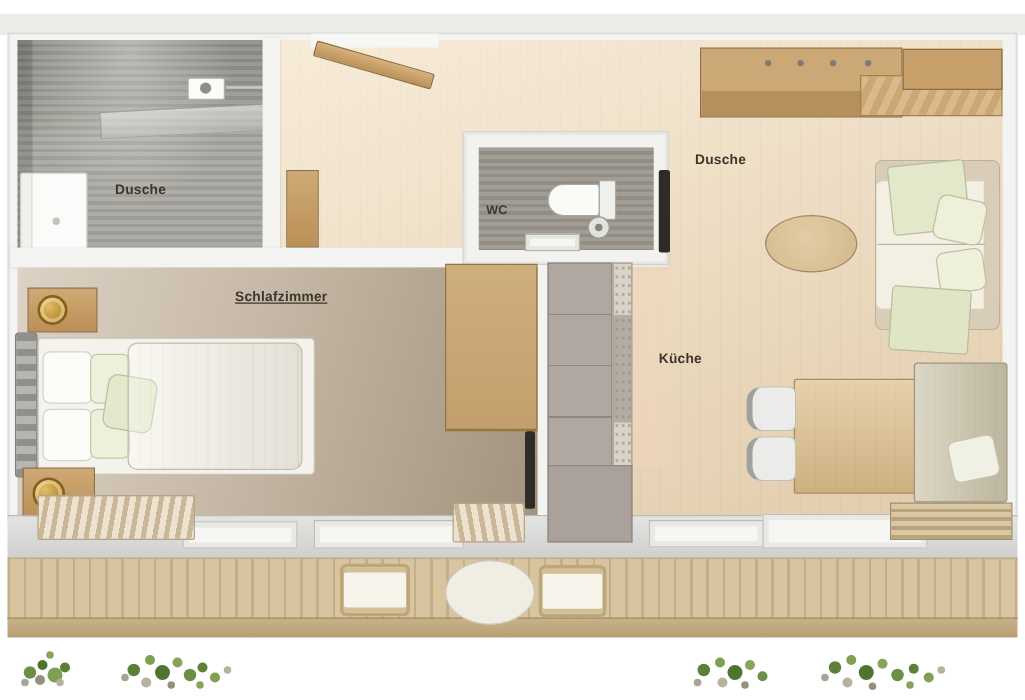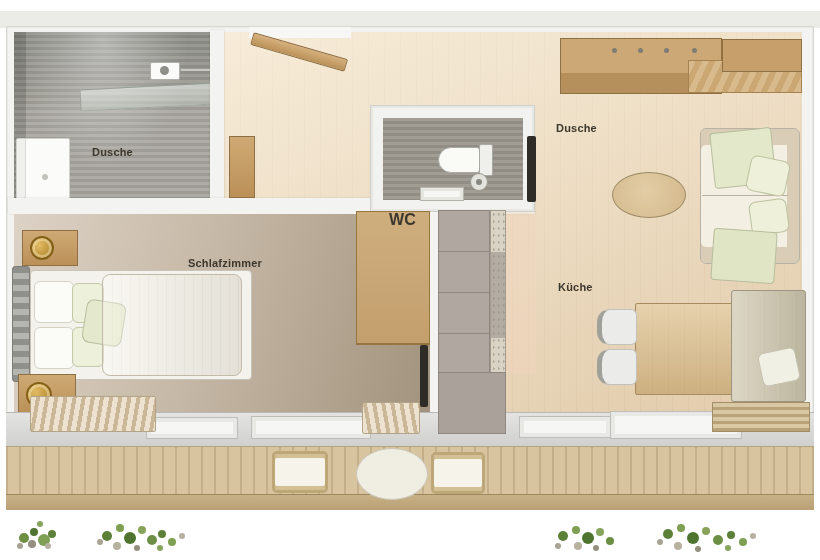--- a/index.html
+++ b/index.html
@@ -70,21 +70,21 @@
   <div class="abs" style="left:370px;top:105px;width:165px;height:107px;background:#f2f2f0;border:1px solid #cfcfcb;
               box-shadow:inset 0 0 0 2px #e7e7e4;"></div>
   <div class="abs grain-h" style="left:383px;top:118px;width:140px;height:82px;background-color:#9a968d;"></div>
   <div class="abs" style="left:438px;top:147px;width:42px;height:26px;background:#fafaf7;border:1px solid #a9a9a3;
               border-radius:13px 3px 3px 13px;"></div>
   <div class="abs" style="left:479px;top:144px;width:14px;height:32px;background:#efefeb;border:1px solid #a9a9a3;border-radius:2px;"></div>
   <div class="abs" style="left:470px;top:173px;width:18px;height:18px;border-radius:50%;background:#e3e3de;border:1px solid #99998f;"></div>
   <div class="abs" style="left:476px;top:179px;width:6px;height:6px;border-radius:50%;background:#87877f;"></div>
   <div class="abs" style="left:420px;top:187px;width:44px;height:14px;background:#f6f6f3;border:1px solid #b5b5ae;
               box-shadow:inset 0 0 0 3px #e6e6e1;"></div>
-  <div class="room-label" style="left:389px;top:163px;font-size:16px;margin-top:48px;">WC</div>
+  <div class="room-label" style="left:389px;top:163px;font-size:10px;">WC</div>
   <div class="abs" style="left:527px;top:136px;width:9px;height:66px;background:var(--door-dark,#2f2b26);border-radius:2px;"></div>
 
   <div class="abs" style="left:249px;top:27px;width:102px;height:11px;background:#f7f7f5;"></div>
   <div class="abs" style="left:252px;top:32px;width:98px;height:13px;transform:rotate(16deg);transform-origin:left center;
               background:linear-gradient(180deg,#d6b07c,#bb9159);border:1px solid #8d6c3e;border-radius:2px;"></div>
   <div class="abs wood grain-v" style="left:229px;top:136px;width:26px;height:62px;"></div>
 
   <div class="abs" style="left:560px;top:38px;width:162px;height:56px;
               background:linear-gradient(180deg,#cda877 0 34px,#b6905c 34px 100%);border:1px solid #8f6f44;"></div>
   <div class="abs" style="left:612px;top:48px;width:5px;height:5px;border-radius:50%;background:#7d7d76;"></div>
@@ -109,36 +109,36 @@
   <div class="abs" style="left:612px;top:172px;width:74px;height:46px;border-radius:50%;
               background:radial-gradient(circle at 45% 40%,#e3cda6,#d2b789);border:1px solid #9c8a66;"></div>
 
   <div class="room-label" style="left:556px;top:122px;">Dusche</div>
 
   <div class="abs" style="left:438px;top:210px;width:52px;height:164px;background:var(--counter-taupe,#b1a7a1);
               border:1px solid #8f8781;
               background-image:repeating-linear-gradient(180deg,transparent 0 40px,rgba(70,60,55,.3) 40px 41px);"></div>
   <div class="abs speckle" style="left:490px;top:210px;width:16px;height:164px;"></div>
   <div class="abs" style="left:491px;top:252px;width:14px;height:86px;background:rgba(148,140,134,.55);"></div>
-  <div class="room-label" style="left:527px;top:281px;margin-left:31px;">Küche</div>
+  <div class="room-label" style="left:527px;top:281px;">Küche</div>
 
   <div class="abs grain-v" style="left:635px;top:303px;width:102px;height:92px;
               background-color:#d9be90;background-image:linear-gradient(180deg,rgba(255,245,225,.35),rgba(170,135,85,.25)),
               repeating-linear-gradient(90deg,rgba(110,85,50,.06) 0 1px,transparent 1px 16px);
               border:1px solid #a68c5f;border-radius:2px;"></div>
   <div class="abs dchair" style="left:597px;top:309px;width:40px;height:36px;"></div>
   <div class="abs dchair" style="left:597px;top:349px;width:40px;height:36px;"></div>
   <div class="abs grain-v" style="left:731px;top:290px;width:75px;height:112px;
               background-color:#cdc6b0;background-image:linear-gradient(90deg,rgba(255,255,245,.3),rgba(120,115,90,.2)),
               repeating-linear-gradient(90deg,rgba(110,85,50,.06) 0 1px,transparent 1px 16px);
               border:1px solid #9d9684;border-radius:3px;"></div>
   <div class="abs" style="left:760px;top:350px;width:38px;height:34px;transform:rotate(-12deg);
               background:#f1f0e5;border:1px solid #c6c2b0;border-radius:6px;"></div>
 
-  <div class="room-label" style="left:188px;top:257px;">Schlafzimmer</div>
+  <div class="room-label" style="left:188px;top:232px;text-decoration:underline;">Schlafzimmer</div>
 
   <div class="abs" style="left:12px;top:266px;width:18px;height:116px;border:1px solid #7c7c78;border-radius:3px;
               background:repeating-linear-gradient(180deg,#8f8f8b 0 6px,#b5b5b1 6px 12px);"></div>
   <div class="abs" style="left:30px;top:270px;width:222px;height:110px;background:#f4f2ec;border:1px solid #c7c3b8;border-radius:4px;"></div>
   <div class="abs" style="left:34px;top:281px;width:40px;height:42px;background:#fbfbf8;border:1px solid #d5d2c8;border-radius:6px;"></div>
   <div class="abs" style="left:34px;top:327px;width:40px;height:42px;background:#fbfbf8;border:1px solid #d5d2c8;border-radius:6px;"></div>
   <div class="abs" style="left:72px;top:283px;width:32px;height:40px;background:#edf0da;border:1px solid #c3c8a8;border-radius:6px;"></div>
   <div class="abs" style="left:72px;top:327px;width:32px;height:40px;background:#edf0da;border:1px solid #c3c8a8;border-radius:6px;"></div>
   <div class="abs" style="left:84px;top:301px;width:40px;height:44px;transform:rotate(9deg);
               background:#e4e8cc;border:1px solid #b9bf9f;border-radius:8px;"></div>

